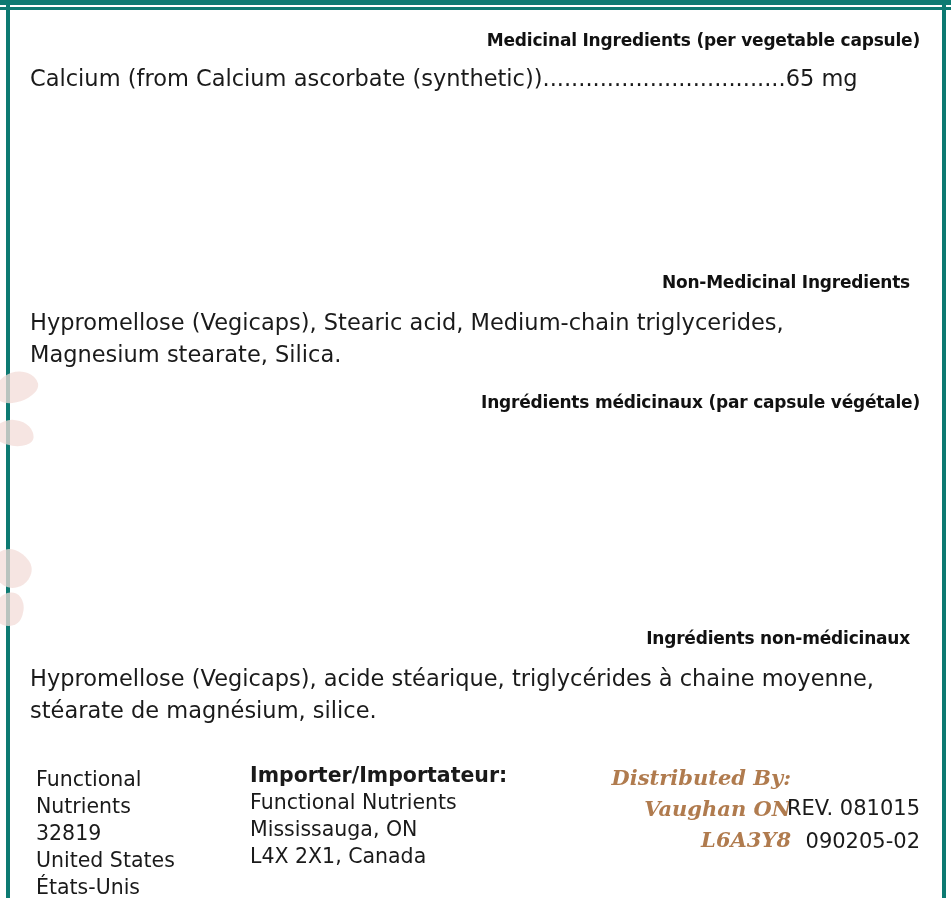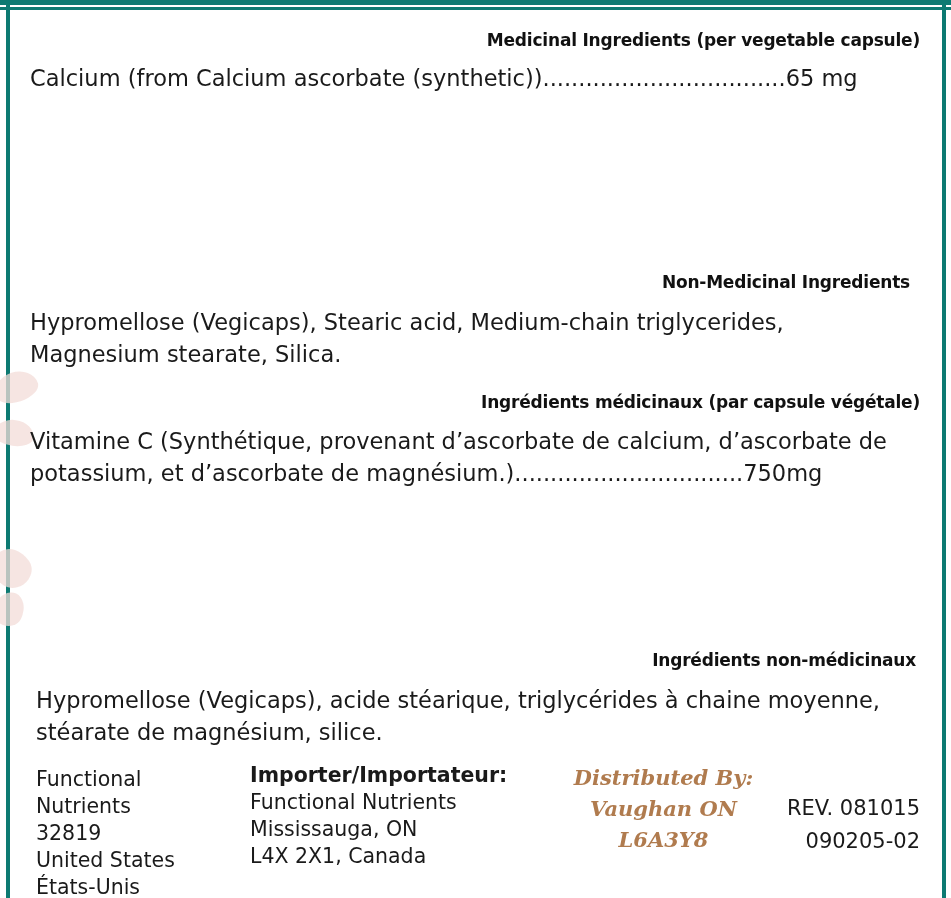--- a/index.html
+++ b/index.html
@@ -85,21 +85,21 @@
 
   .blk-medicinal-en { position: absolute; top: 30px; left: 30px; width: 890px; }
   .blk-medicinal-en .lines { margin-top: 12px; }
 
   .blk-nonmed-en { position: absolute; top: 272px; left: 30px; width: 880px; }
   .blk-nonmed-en .lines { margin-top: 14px; }
 
   .blk-medicinal-fr { position: absolute; top: 392px; left: 30px; width: 890px; }
   .blk-medicinal-fr .lines { margin-top: 13px; }
 
-  .blk-nonmed-fr { position: absolute; top: 628px; left: 36px; width: 880px; margin-top: 22px; }
+  .blk-nonmed-fr { position: absolute; top: 628px; left: 30px; width: 880px; }
   .blk-nonmed-fr .lines { margin-top: 14px; }
 
   em.latin { font-style: italic; }
 
   
   .footer {
     position: absolute;
     top: 762px;
     left: 36px;
     width: 890px;
@@ -113,21 +113,21 @@
   }
   .footer-col .strong {
     font-weight: bold;
   }
   .col-manufacturer { left: 0px; top: 4px; width: 200px; }
   .col-importer { left: 214px; top: 0px; width: 230px; }
   .col-distributor {
     left: 500px;
     top: 0px;
     width: 255px;
-    text-align: center;
+    text-align: right;
     font-family: "DejaVu Serif", serif;
     font-style: italic;
     font-weight: bold;
     font-size: 21px;
     line-height: 31px;
   }
   .col-distributor .d-label { color: #b07b4e; }
   .col-distributor .d-name { color: #0d7a72; }
   .col-distributor .d-city { color: #b07b4e; }
   .col-distributor .d-postal { color: #b07b4e; }
@@ -163,21 +163,20 @@
 <div class="blk-nonmed-en">
   <h2 class="section-heading">Non-Medicinal Ingredients</h2>
   <div class="lines">
     <p class="body-line">Hypromellose (Vegicaps), Stearic acid, Medium-chain triglycerides, Magnesium stearate, Silica.</p>
   </div>
 </div>
 
 <div class="blk-medicinal-fr">
   <h2 class="section-heading">Ingrédients médicinaux (par capsule végétale)</h2>
   <div class="lines">
-    <p class="body-line"><span>Vitamine C  (Synthétique, provenant d’ascorbate de calcium, d’ascorbate de potassium, et d’ascorbate de magnésium.)</span><span>................................</span><span>750mg</span></p>
   </div>
 </div>
 
 <div class="blk-nonmed-fr">
   <h2 class="section-heading">Ingrédients non-médicinaux</h2>
   <div class="lines">
     <p class="body-line">Hypromellose (Vegicaps), acide stéarique, triglycérides à chaine moyenne, stéarate de magnésium, silice.</p>
   </div>
 </div>
 

